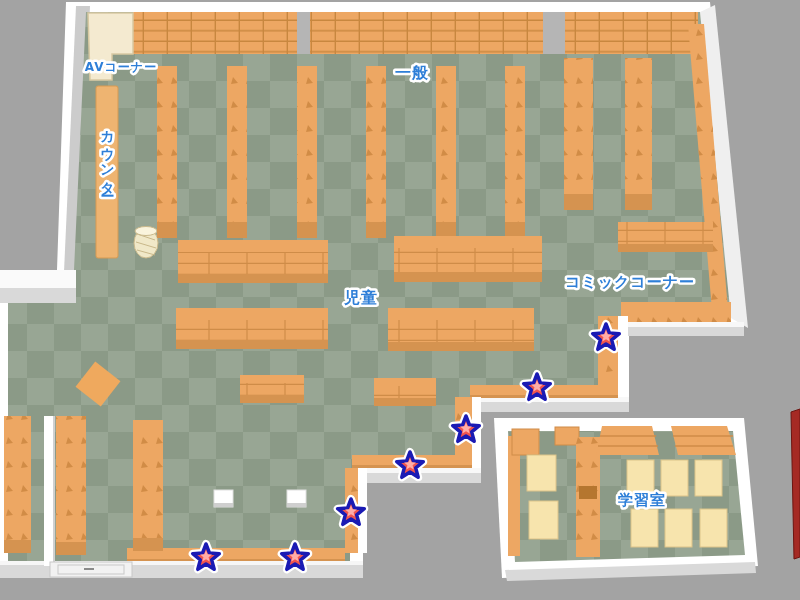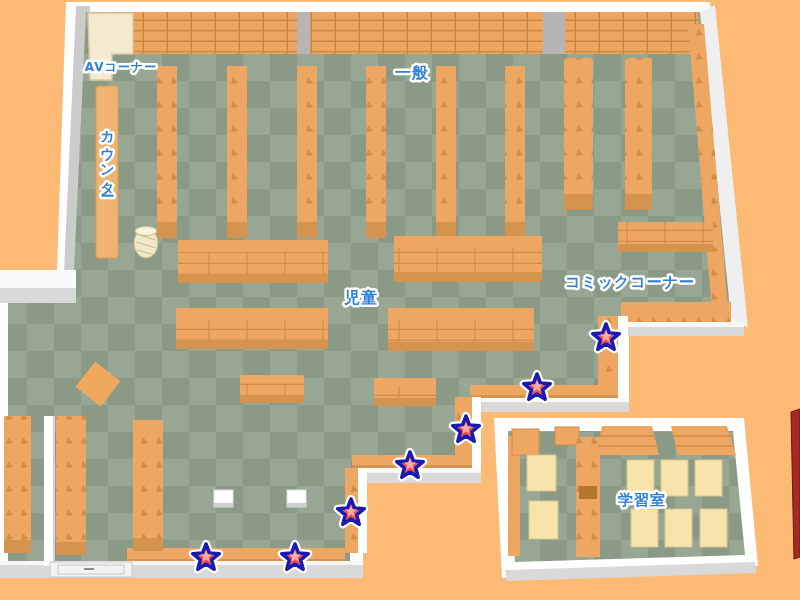--- a/index.html
+++ b/index.html
@@ -1,16 +1,16 @@
 <!DOCTYPE html>
 <html><head>
 <meta charset="utf-8">
 <style>
   html,body{margin:0;padding:0;background:#000;}
-  .stage{position:relative;width:800px;height:600px;background:#fdba74;overflow:hidden;
+  .stage{position:relative;width:800px;height:600px;background:#a3a3a3;overflow:hidden;
          font-family:"DejaVu Sans",sans-serif;}
   svg{position:absolute;left:0;top:0;}
   .map-label{font-weight:bold;font-family:"DejaVu Sans",sans-serif;
              paint-order:stroke;stroke:#ffffff;stroke-width:5px;stroke-linejoin:round;
              text-anchor:middle;letter-spacing:1px;}
   .map-label.vertical{writing-mode:vertical-rl;}
 </style>
 </head>
 <body>
 

